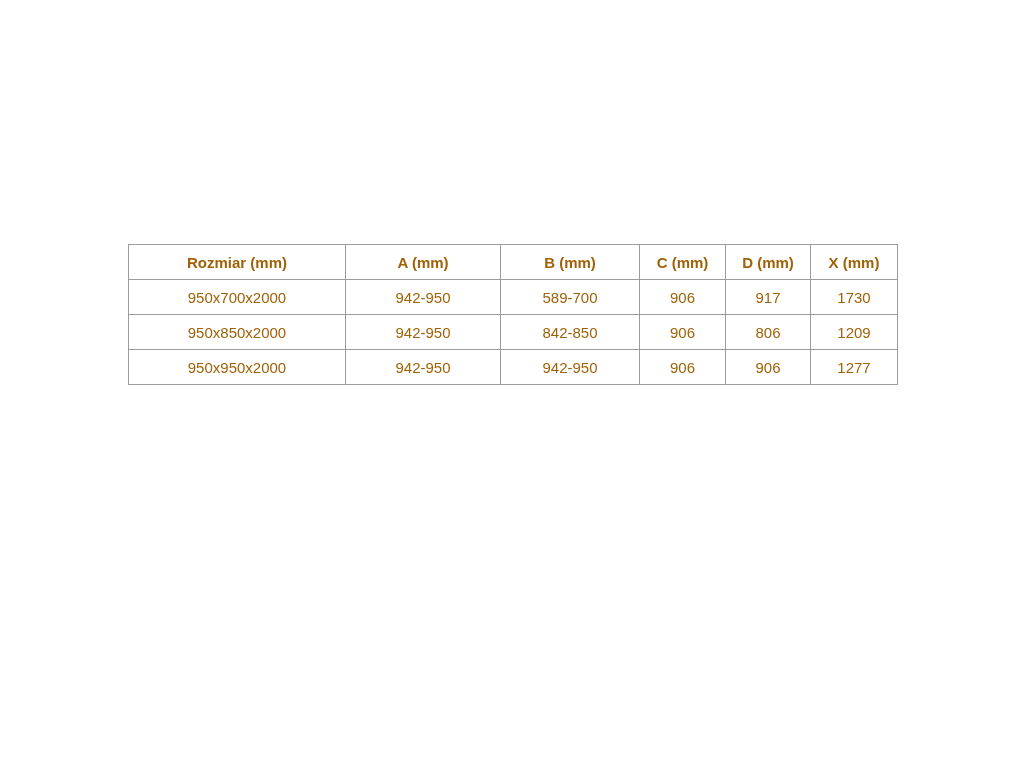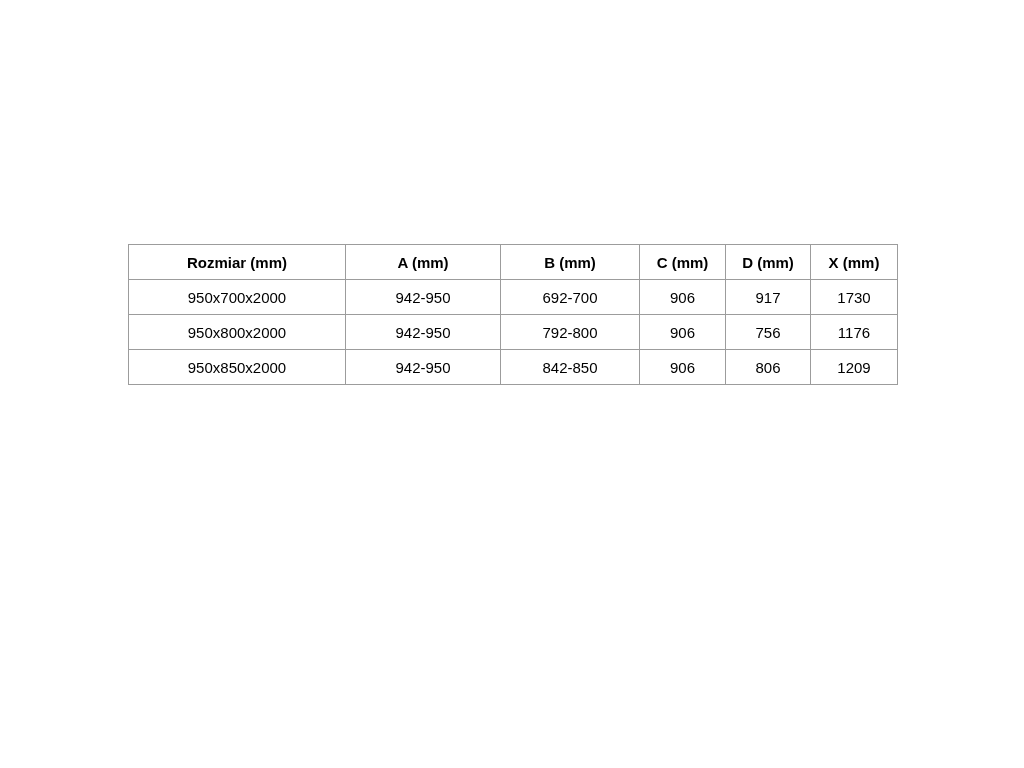--- a/index.html
+++ b/index.html
@@ -28,21 +28,21 @@
   table.spec-table col.c4 { width: 86px;  }
   table.spec-table col.c5 { width: 85px;  }
   table.spec-table col.c6 { width: 87px;  }
   table.spec-table th,
   table.spec-table td {
     border: 1px solid #9c9c9c;
     height: 35px;
     text-align: center;
     vertical-align: middle;
     font-size: 15px;
-    color: #000000;
+    color: #a16207;
     white-space: nowrap;
     overflow: hidden;
   }
   table.spec-table th {
     font-weight: bold;
   }
   table.spec-table td {
     font-weight: normal;
     margin-left: 45px;
   }
@@ -67,36 +67,36 @@
         <th>B (mm)</th>
         <th>C (mm)</th>
         <th>D (mm)</th>
         <th>X (mm)</th>
       </tr>
     </thead>
     <tbody>
       <tr>
         <td>950x700x2000</td>
         <td>942-950</td>
-        <td>692-700</td>
+        <td>589-700</td>
         <td>906</td>
         <td>917</td>
         <td>1730</td>
-      </tr>
-      <tr>
-        <td>950x800x2000</td>
-        <td>942-950</td>
-        <td>792-800</td>
-        <td>906</td>
-        <td>756</td>
-        <td>1176</td>
       </tr>
       <tr>
         <td>950x850x2000</td>
         <td>942-950</td>
         <td>842-850</td>
         <td>906</td>
         <td>806</td>
         <td>1209</td>
       </tr>
+      <tr>
+        <td>950x950x2000</td>
+        <td>942-950</td>
+        <td>942-950</td>
+        <td>906</td>
+        <td>906</td>
+        <td>1277</td>
+      </tr>
     </tbody>
   </table>
 </div>
 
 </body></html>

